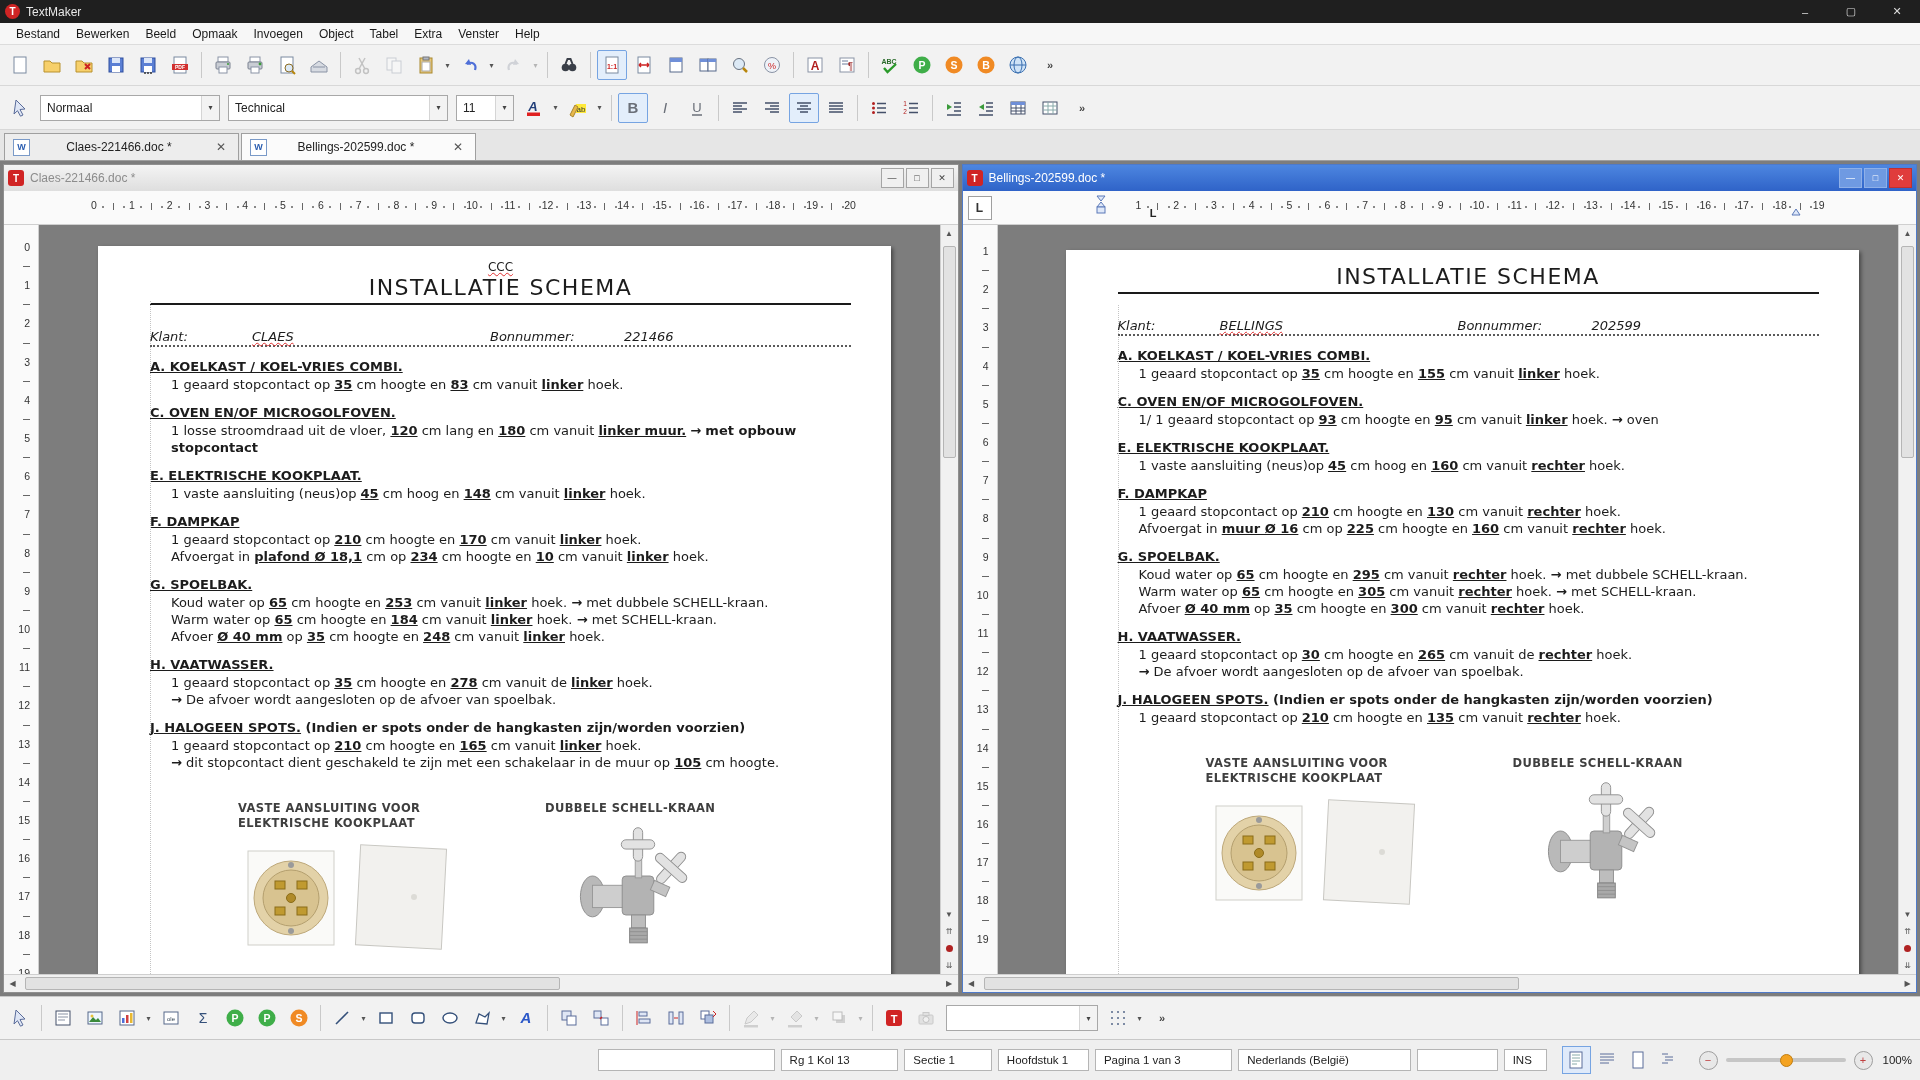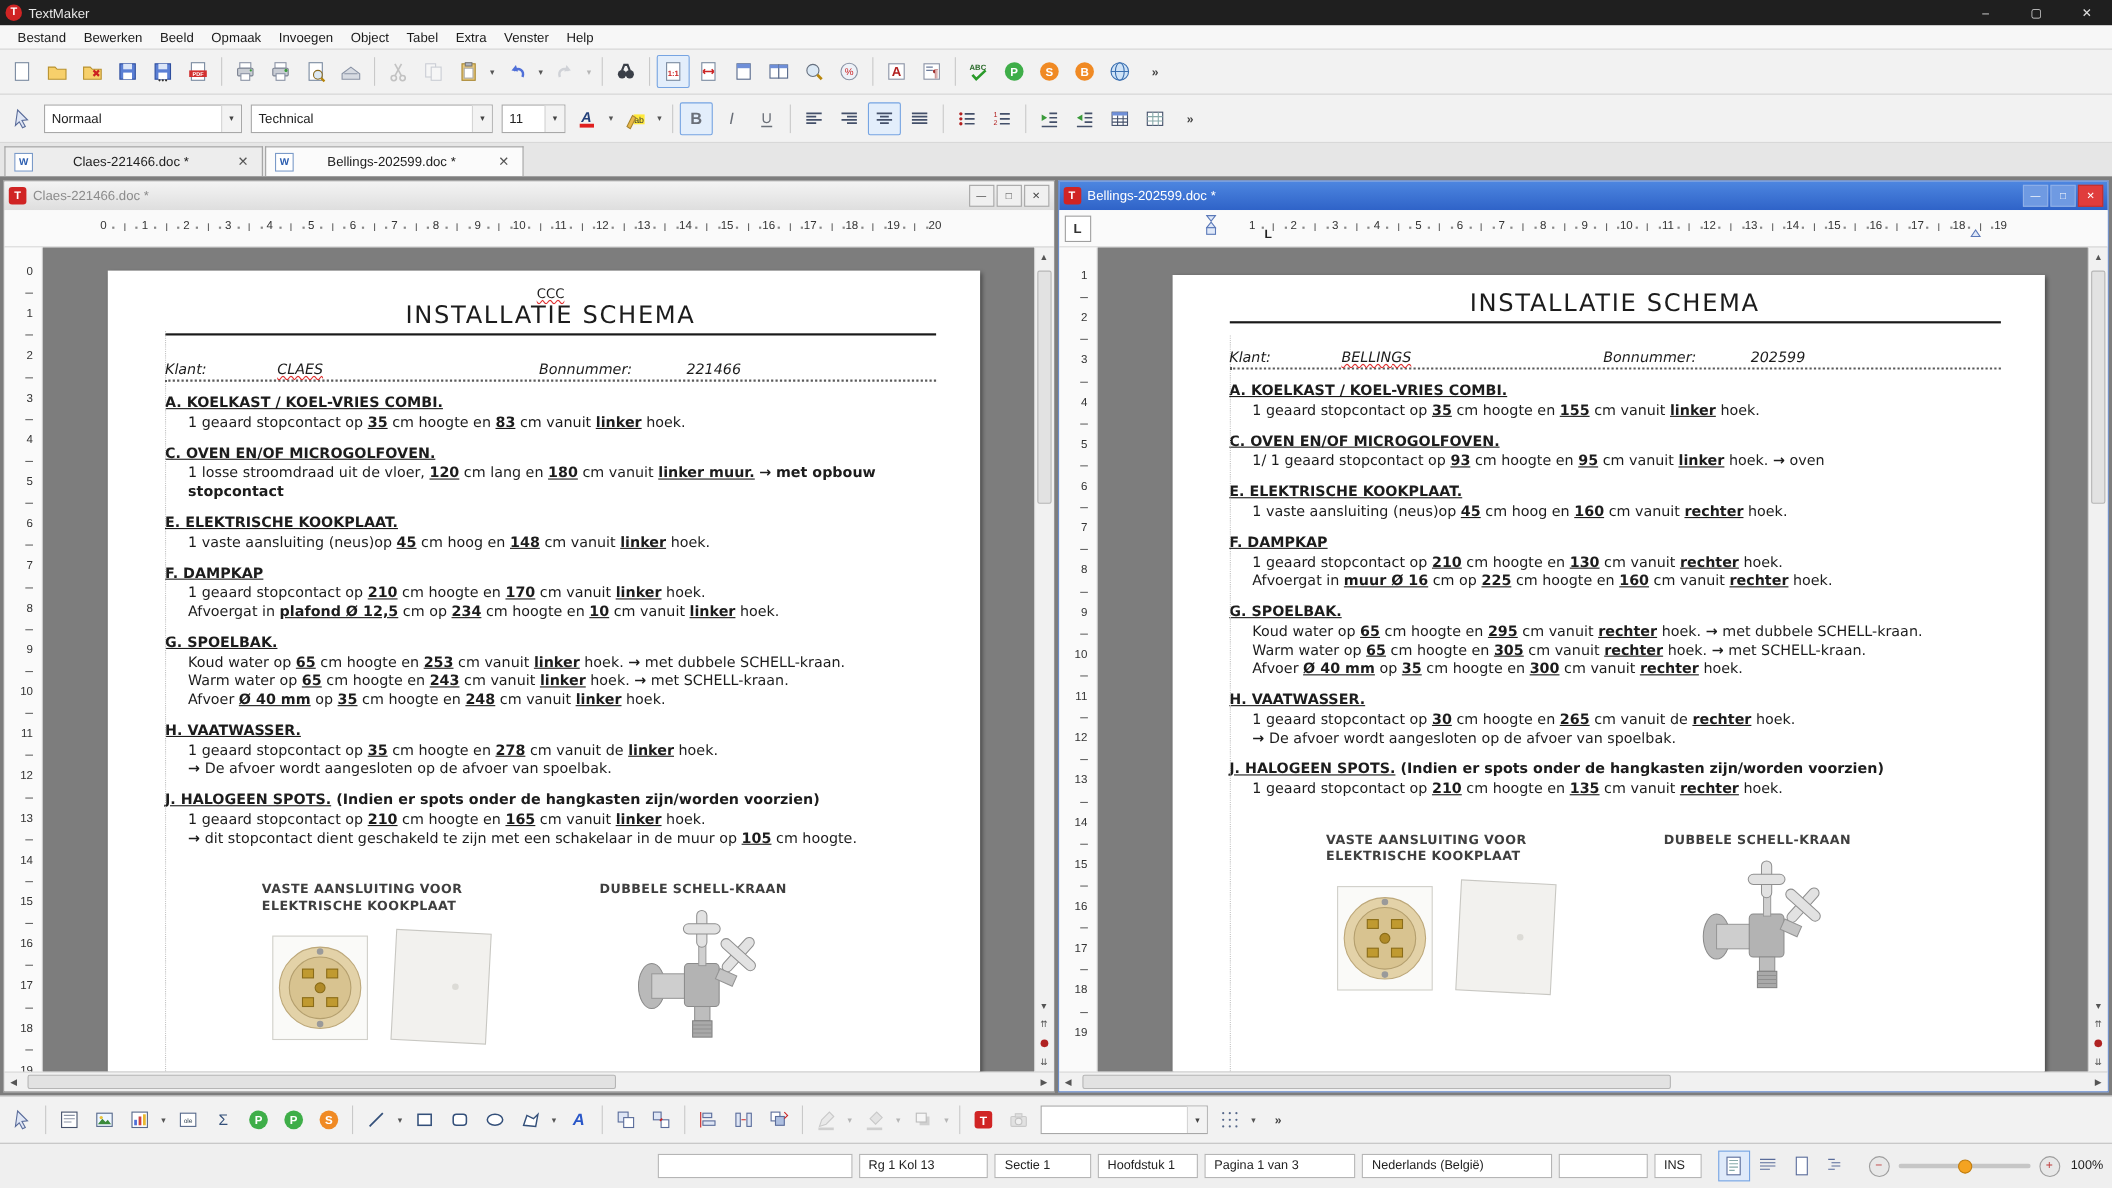--- a/index.html
+++ b/index.html
@@ -622,26 +622,26 @@
               <div class="sec-h"><span class="su">C. OVEN EN/OF MICROGOLFOVEN.</span></div>
               <div class="dline">1 losse stroomdraad uit de vloer, <span class="sb su">120</span> cm lang en <span class="sb su">180</span> cm vanuit <span class="sb su">linker muur.</span> <span class="sb">→</span> <span class="sb">met opbouw stopcontact</span></div>
             </div>
             <div class="sec">
               <div class="sec-h"><span class="su">E. ELEKTRISCHE KOOKPLAAT.</span></div>
               <div class="dline">1 vaste aansluiting (neus)op <span class="sb su">45</span> cm hoog en <span class="sb su">148</span> cm vanuit <span class="sb su">linker</span> hoek.</div>
             </div>
             <div class="sec">
               <div class="sec-h"><span class="su">F. DAMPKAP</span></div>
               <div class="dline">1 geaard stopcontact op <span class="sb su">210</span> cm hoogte en <span class="sb su">170</span> cm vanuit <span class="sb su">linker</span> hoek.</div>
-              <div class="dline">Afvoergat in <span class="sb su">plafond Ø 12,5</span> cm op <span class="sb su">234</span> cm hoogte en <span class="sb su">10</span> cm vanuit <span class="sb su">linker</span> hoek.</div>
+              <div class="dline">Afvoergat in <span class="sb su">plafond Ø 18,1</span> cm op <span class="sb su">234</span> cm hoogte en <span class="sb su">10</span> cm vanuit <span class="sb su">linker</span> hoek.</div>
             </div>
             <div class="sec">
               <div class="sec-h"><span class="su">G. SPOELBAK.</span></div>
               <div class="dline">Koud water op <span class="sb su">65</span> cm hoogte en <span class="sb su">253</span> cm vanuit <span class="sb su">linker</span> hoek. <span class="sb">→</span> met dubbele SCHELL-kraan.</div>
-              <div class="dline">Warm water op <span class="sb su">65</span> cm hoogte en <span class="sb su">243</span> cm vanuit <span class="sb su">linker</span> hoek. <span class="sb">→</span> met SCHELL-kraan.</div>
+              <div class="dline">Warm water op <span class="sb su">65</span> cm hoogte en <span class="sb su">184</span> cm vanuit <span class="sb su">linker</span> hoek. <span class="sb">→</span> met SCHELL-kraan.</div>
               <div class="dline">Afvoer <span class="sb su">Ø 40 mm</span> op <span class="sb su">35</span> cm hoogte en <span class="sb su">248</span> cm vanuit <span class="sb su">linker</span> hoek.</div>
             </div>
             <div class="sec">
               <div class="sec-h"><span class="su">H. VAATWASSER.</span></div>
               <div class="dline">1 geaard stopcontact op <span class="sb su">35</span> cm hoogte en <span class="sb su">278</span> cm vanuit de <span class="sb su">linker</span> hoek.</div>
               <div class="dline"><span class="sb">→</span> De afvoer wordt aangesloten op de afvoer van spoelbak.</div>
             </div>
             <div class="sec">
               <div class="sec-h"><span class="su">J. HALOGEEN SPOTS.</span><span> (Indien er spots onder de hangkasten zijn/worden voorzien)</span></div>
               <div class="dline">1 geaard stopcontact op <span class="sb su">210</span> cm hoogte en <span class="sb su">165</span> cm vanuit <span class="sb su">linker</span> hoek.</div>

